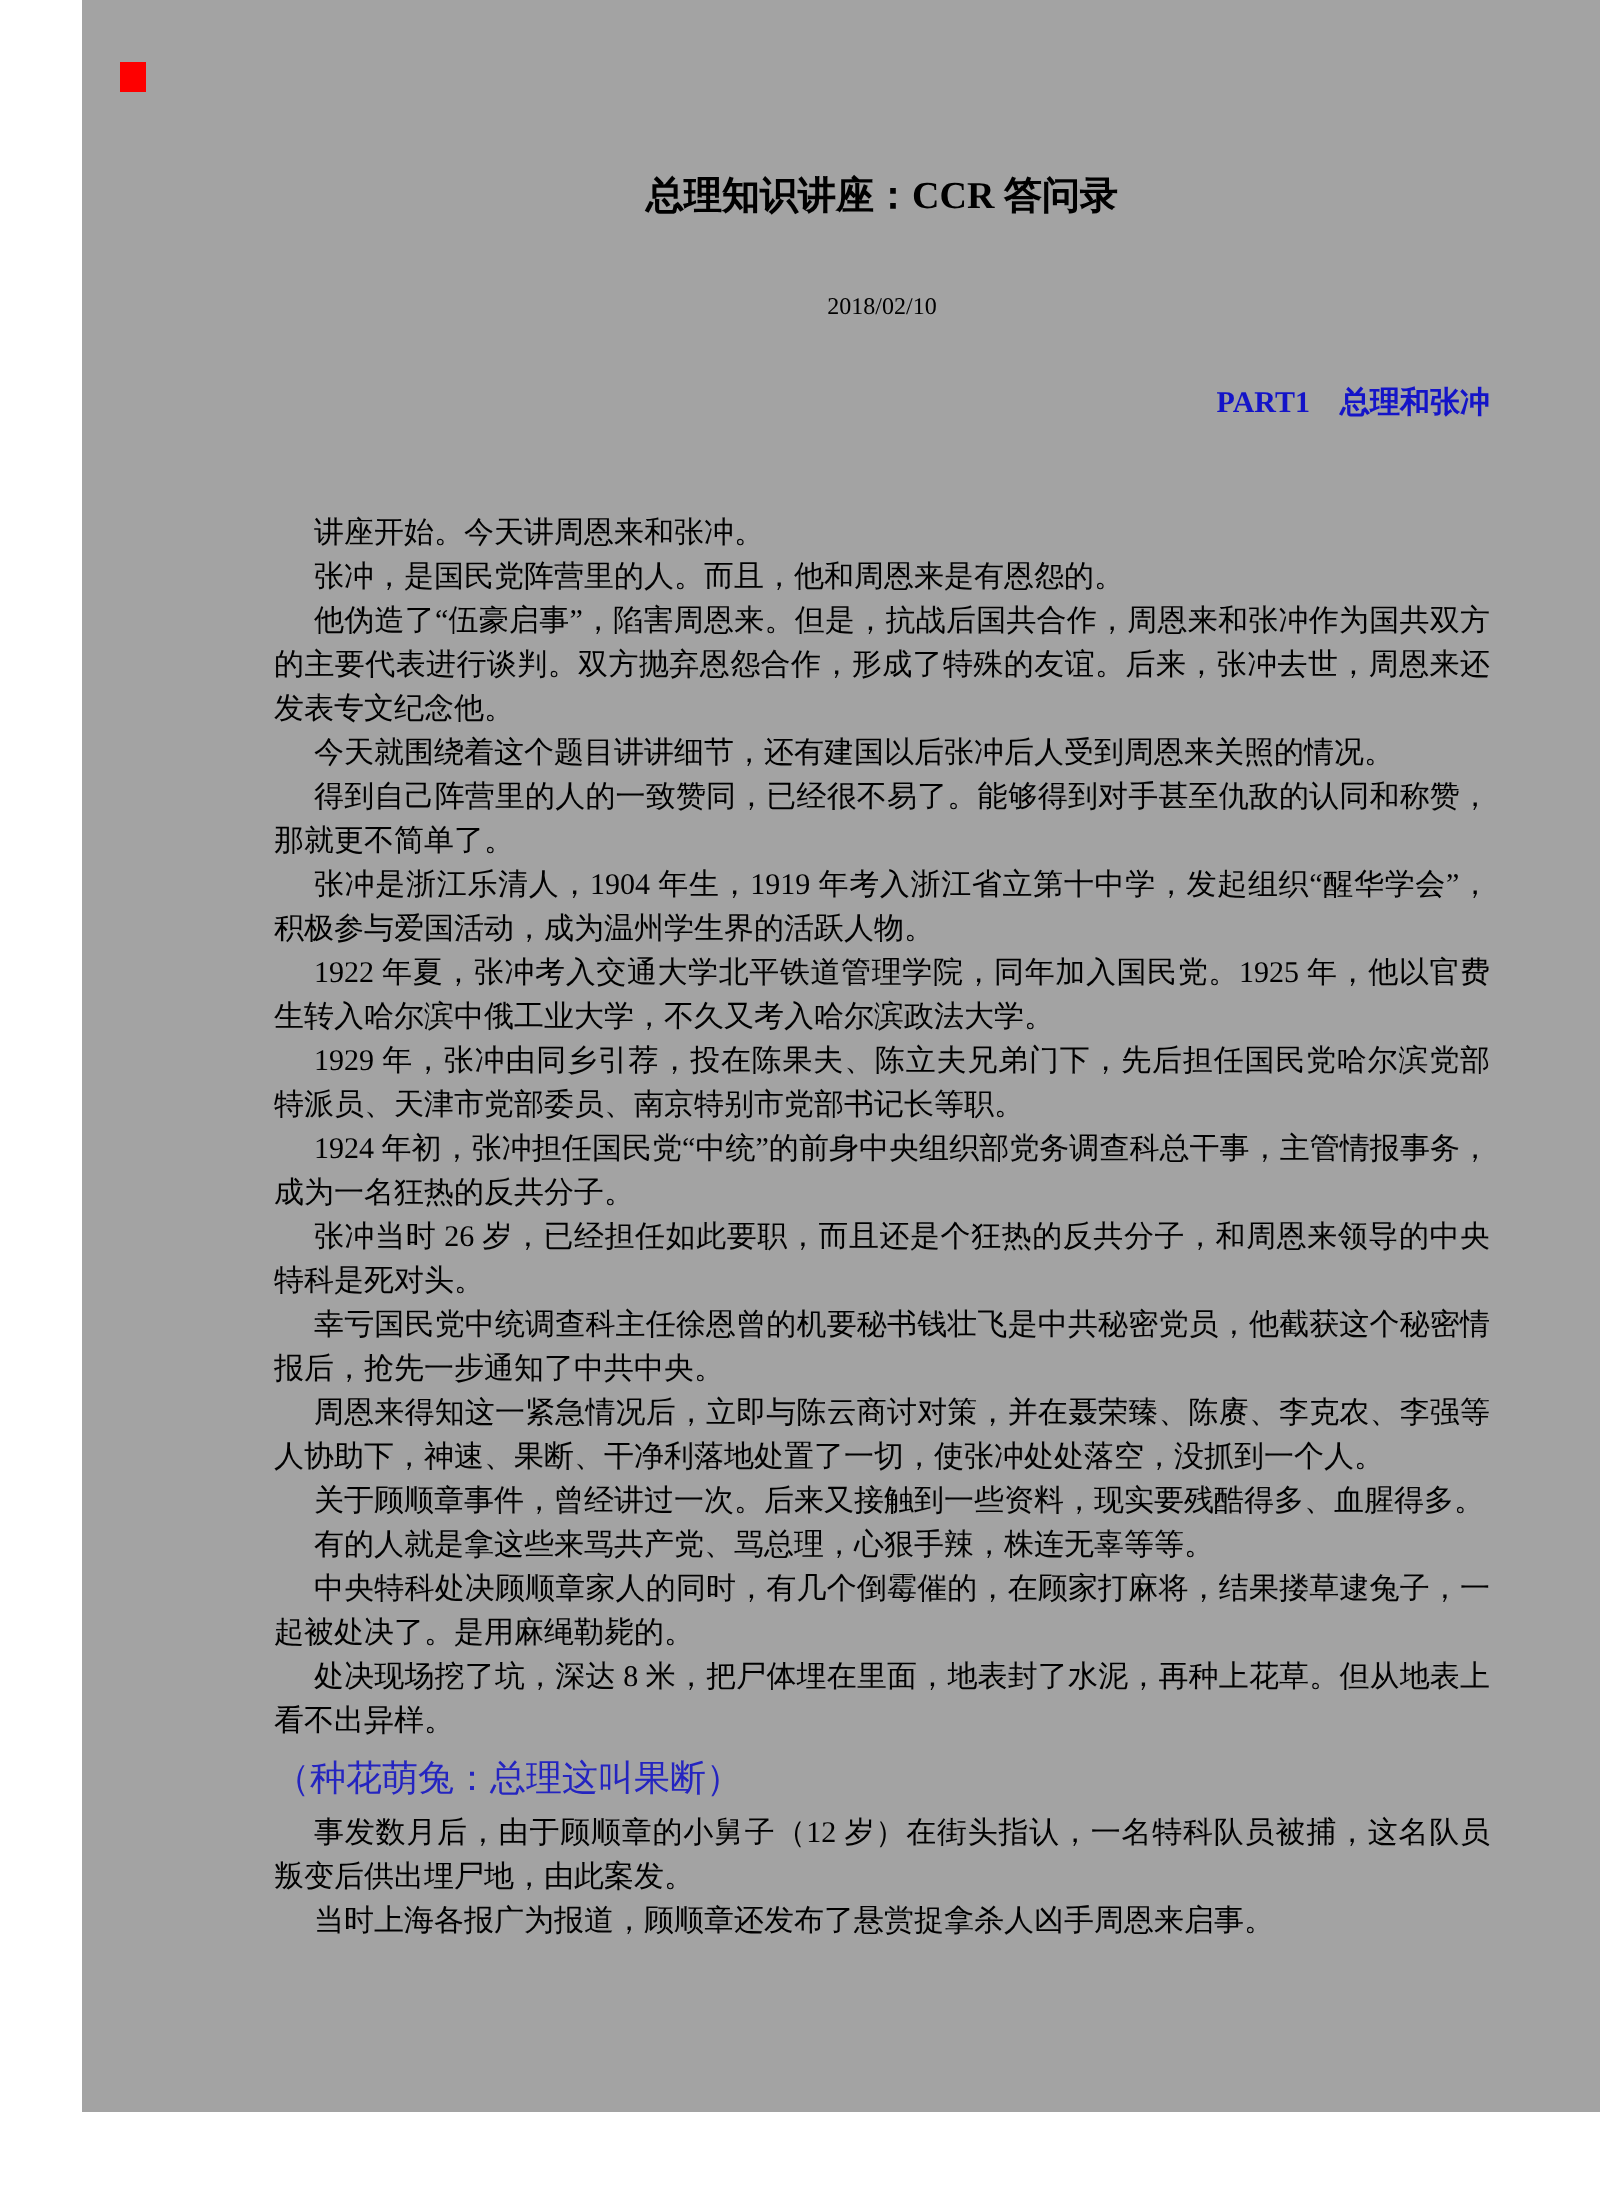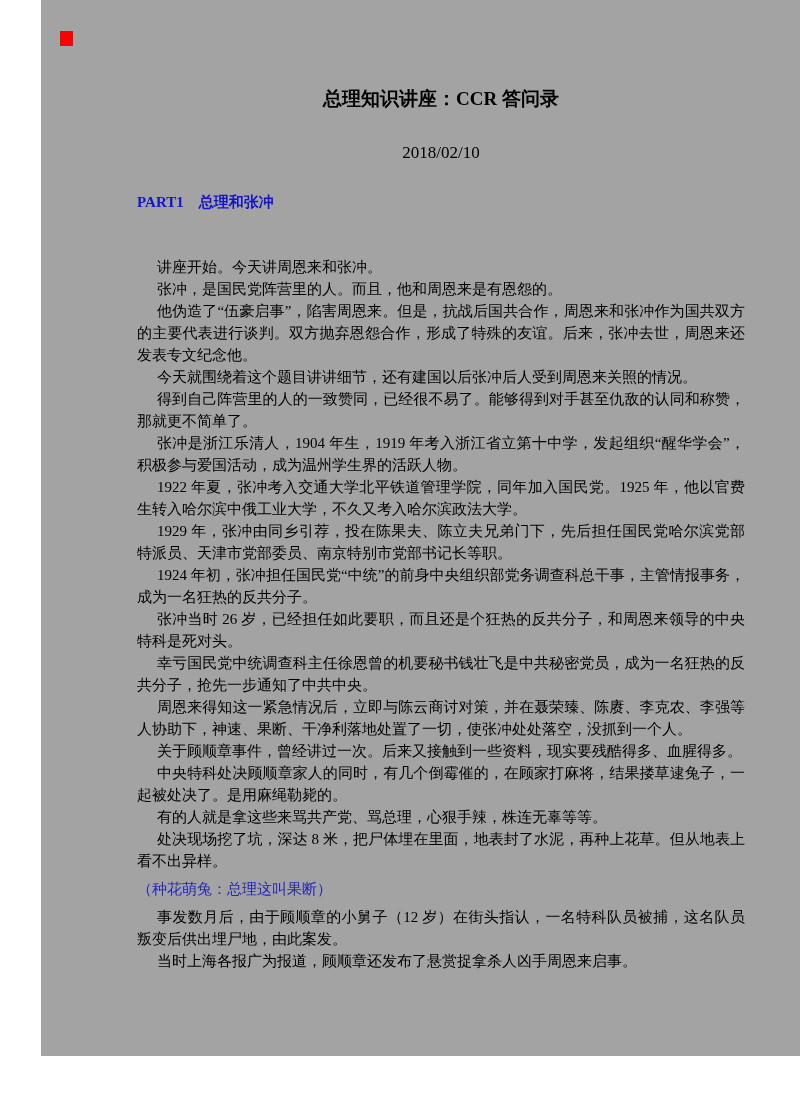--- a/index.html
+++ b/index.html
@@ -33,45 +33,45 @@
     margin: 0;
     text-align: center;
     font-size: 19px;
     line-height: 26px;
     font-weight: bold;
     color: #000000;
   }
   .doc-date {
     margin: 30px 0 0 0;
     text-align: center;
-    font-size: 17px;
+    font-size: 12px;
     line-height: 22px;
     color: #000000;
   }
   .section-heading {
     margin: 28px 0 0 0;
-    text-align: left;
+    text-align: right;
     font-size: 15px;
     line-height: 20px;
     font-weight: bold;
     color: #1414c8;
   }
   .body-text {
     margin-top: 44px;
     font-size: 15px;
     line-height: 22px;
     text-align: justify;
   }
   .para {
     margin: 0;
     text-indent: 20px;
   }
   .annotation {
     margin: 6px 0;
-    font-size: 15px;
+    font-size: 18px;
     line-height: 22px;
     color: #2424c0;
     text-indent: 0;
   }
 </style>
 </head>
 <body>
 
 <div class="page">
   <div class="red-marker"></div>
@@ -88,25 +88,25 @@
           <p class="para">讲座开始。今天讲周恩来和张冲。</p>
           <p class="para">张冲，是国民党阵营里的人。而且，他和周恩来是有恩怨的。</p>
           <p class="para">他伪造了“伍豪启事”，陷害周恩来。但是，抗战后国共合作，周恩来和张冲作为国共双方的主要代表进行谈判。双方抛弃恩怨合作，形成了特殊的友谊。后来，张冲去世，周恩来还发表专文纪念他。</p>
           <p class="para">今天就围绕着这个题目讲讲细节，还有建国以后张冲后人受到周恩来关照的情况。</p>
           <p class="para">得到自己阵营里的人的一致赞同，已经很不易了。能够得到对手甚至仇敌的认同和称赞，那就更不简单了。</p>
           <p class="para">张冲是浙江乐清人，1904 年生，1919 年考入浙江省立第十中学，发起组织“醒华学会”，积极参与爱国活动，成为温州学生界的活跃人物。</p>
           <p class="para">1922 年夏，张冲考入交通大学北平铁道管理学院，同年加入国民党。1925 年，他以官费生转入哈尔滨中俄工业大学，不久又考入哈尔滨政法大学。</p>
           <p class="para">1929 年，张冲由同乡引荐，投在陈果夫、陈立夫兄弟门下，先后担任国民党哈尔滨党部特派员、天津市党部委员、南京特别市党部书记长等职。</p>
           <p class="para">1924 年初，张冲担任国民党“中统”的前身中央组织部党务调查科总干事，主管情报事务，成为一名狂热的反共分子。</p>
           <p class="para">张冲当时 26 岁，已经担任如此要职，而且还是个狂热的反共分子，和周恩来领导的中央特科是死对头。</p>
-          <p class="para">幸亏国民党中统调查科主任徐恩曾的机要秘书钱壮飞是中共秘密党员，成为一名狂热的反共分子，抢先一步通知了中共中央。</p>
+          <p class="para">幸亏国民党中统调查科主任徐恩曾的机要秘书钱壮飞是中共秘密党员，他截获这个秘密情报后，抢先一步通知了中共中央。</p>
           <p class="para">周恩来得知这一紧急情况后，立即与陈云商讨对策，并在聂荣臻、陈赓、李克农、李强等人协助下，神速、果断、干净利落地处置了一切，使张冲处处落空，没抓到一个人。</p>
           <p class="para">关于顾顺章事件，曾经讲过一次。后来又接触到一些资料，现实要残酷得多、血腥得多。</p>
+          <p class="para">有的人就是拿这些来骂共产党、骂总理，心狠手辣，株连无辜等等。</p>
           <p class="para">中央特科处决顾顺章家人的同时，有几个倒霉催的，在顾家打麻将，结果搂草逮兔子，一起被处决了。是用麻绳勒毙的。</p>
-          <p class="para">有的人就是拿这些来骂共产党、骂总理，心狠手辣，株连无辜等等。</p>
           <p class="para">处决现场挖了坑，深达 8 米，把尸体埋在里面，地表封了水泥，再种上花草。但从地表上看不出异样。</p>
         </div>
 
       <p class="annotation">（种花萌兔：总理这叫果断）</p>
 
       <div>
           <p class="para">事发数月后，由于顾顺章的小舅子（12 岁）在街头指认，一名特科队员被捕，这名队员叛变后供出埋尸地，由此案发。</p>
           <p class="para">当时上海各报广为报道，顾顺章还发布了悬赏捉拿杀人凶手周恩来启事。</p>
         </div>
     </div>

